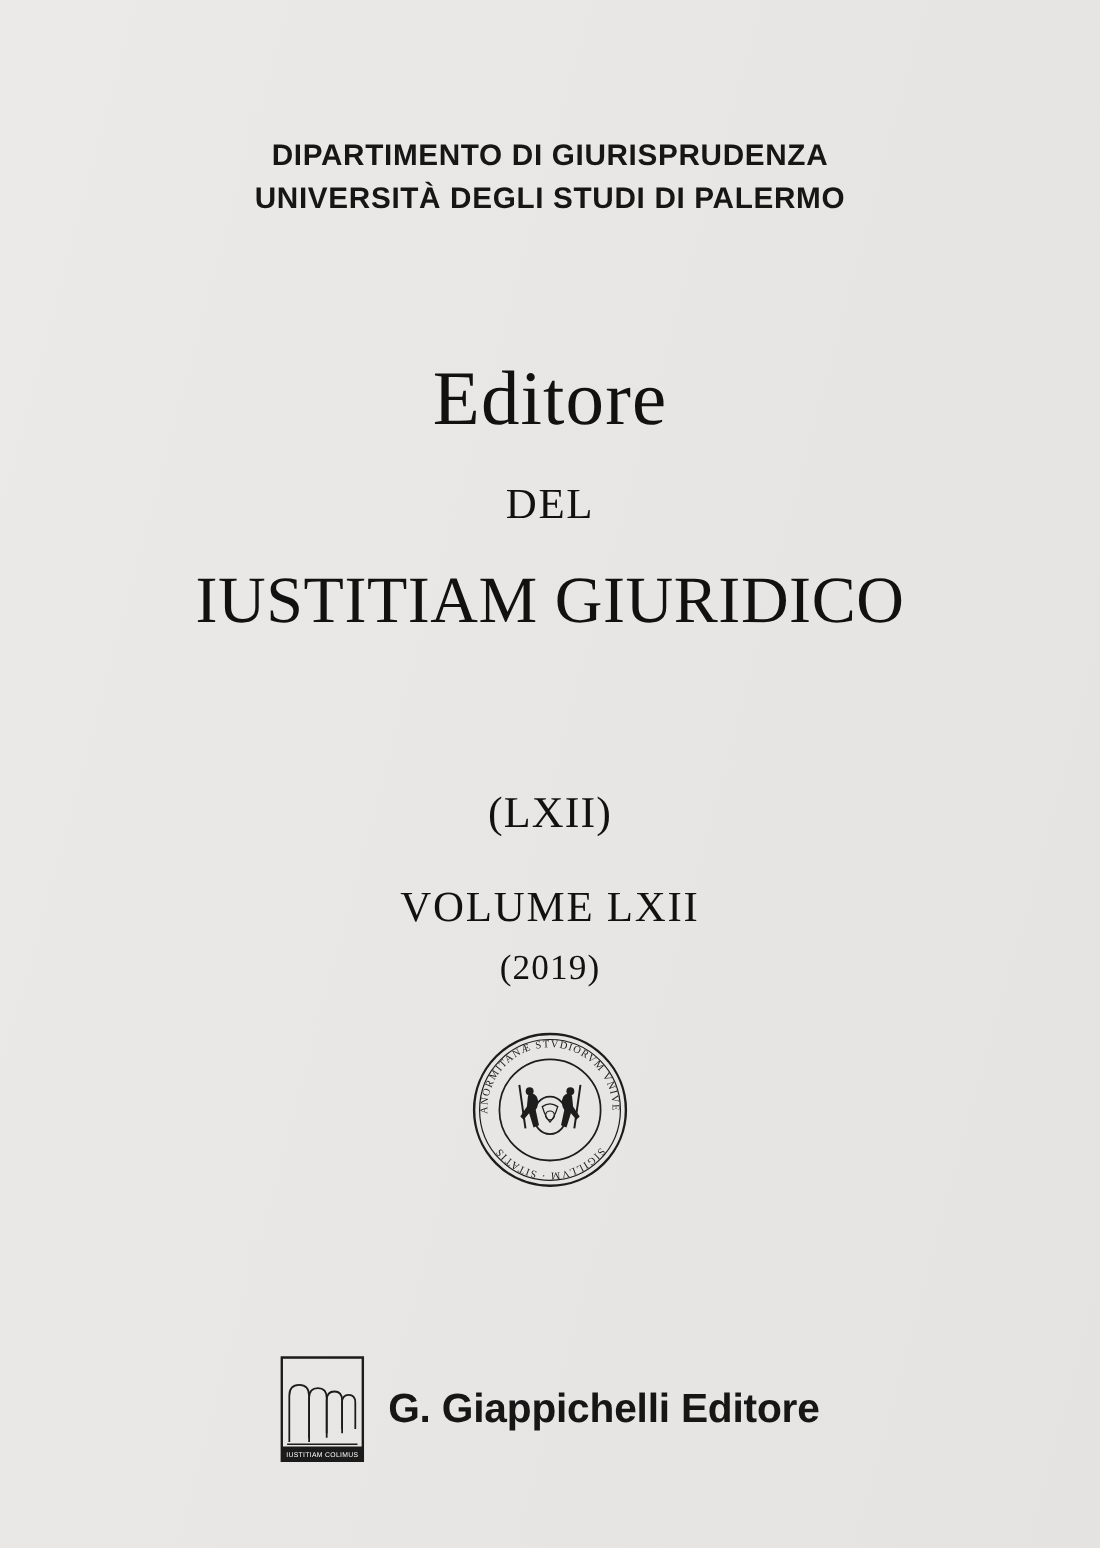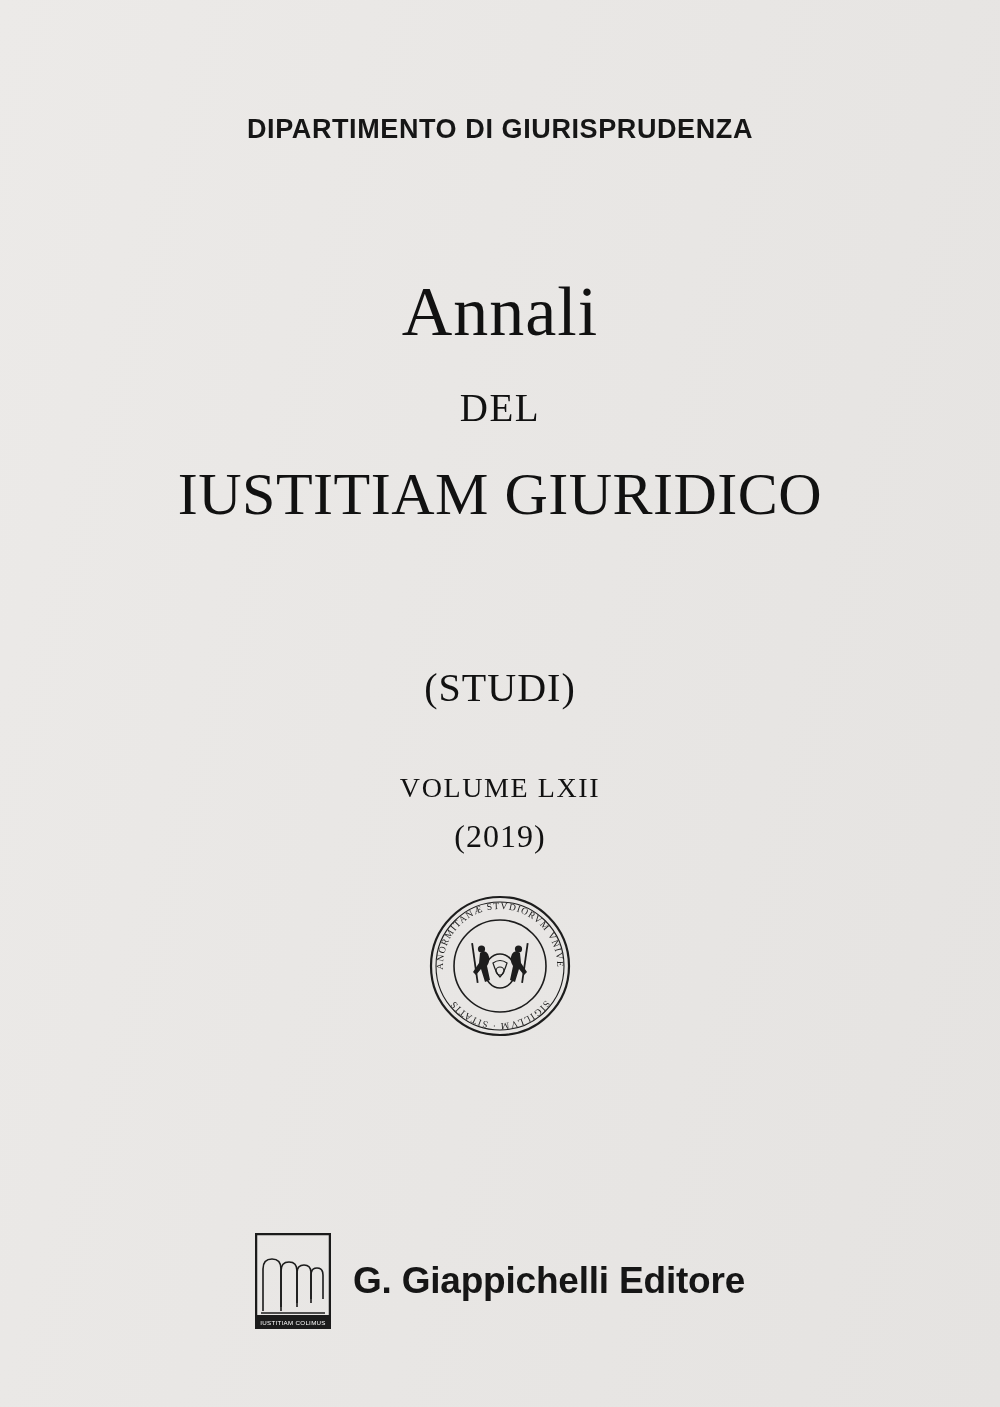--- a/index.html
+++ b/index.html
@@ -16,21 +16,21 @@
     position: relative;
   }
   .page {
     position: absolute;
     inset: 0;
     background: linear-gradient(105deg, #eceae8 0%, #e9e7e5 40%, #e5e3e1 100%);
   }
   .inner {
     position: absolute;
     left: 0; right: 0;
-    top: 0;
+    top: 12px;
     display: flex;
     flex-direction: column;
     align-items: center;
   }
 
   
   .affiliation {
     margin-top: 110px;
     text-align: center;
     font-family: "Liberation Sans", sans-serif;
@@ -71,22 +71,22 @@
 
   
   .acronym {
     margin-top: 140px;
     font-size: 40px;
     letter-spacing: 1px;
     text-align: center;
     color: #111;
   }
   .volume {
-    margin-top: 61px;
-    font-size: 28px;
+    margin-top: 40px;
+    font-size: 39px;
     letter-spacing: 1.6px;
     text-align: center;
     color: #111;
   }
   .year {
     margin-top: 14px;
     font-size: 32px;
     letter-spacing: 1px;
     color: #111;
   }
@@ -128,29 +128,30 @@
   }
 </style>
 </head>
 <body>
 
 <div class="page">
   <div class="inner">
 
     <div class="affiliation">
       <span>DIPARTIMENTO DI GIURISPRUDENZA</span>
+      <span class="line2">UNIVERSITÀ DEGLI STUDI DI PALERMO</span>
     </div>
 
     <div class="title-block">
-      <div class="title-main">Annali</div>
+      <div class="title-main">Editore</div>
       <div class="title-del">DEL</div>
       <div class="title-sub">IUSTITIAM GIURIDICO</div>
     </div>
 
-    <div class="acronym">(STUDI)</div>
+    <div class="acronym">(LXII)</div>
     <div class="volume">VOLUME LXII</div>
     <div class="year">(2019)</div>
 
     <div class="seal-wrap">
       <svg class="seal" viewBox="0 0 150 150">
         <defs>
           <path id="sealArcTop" d="M 75,75 m -57,0 a 57,57 0 1,1 114,0" fill="none"></path>
           <path id="sealArcBottom" d="M 75,75 m 57,0 a 57,57 0 1,1 -114,0" fill="none"></path>
         </defs>
         <circle cx="75" cy="75" r="69" fill="none" stroke="#1d1d1d" stroke-width="2.2"></circle>

